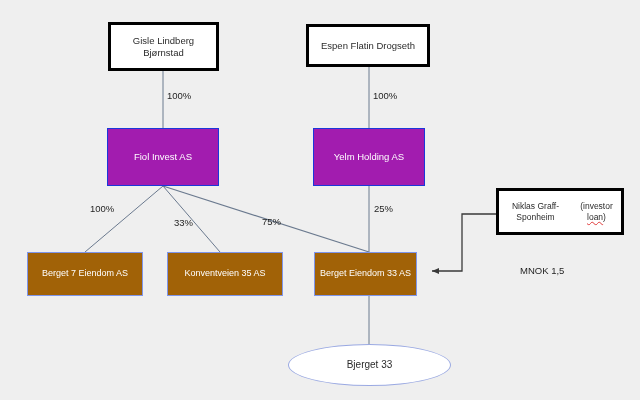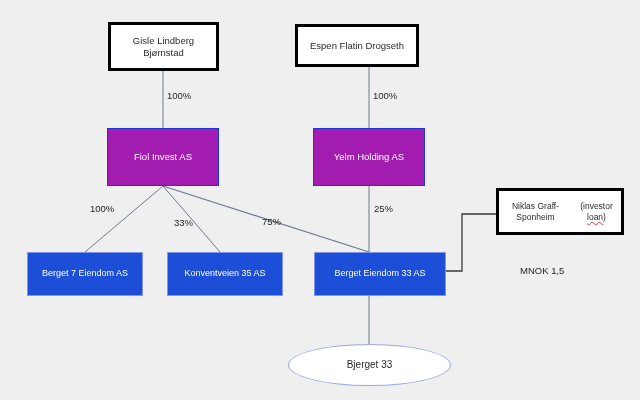--- a/index.html
+++ b/index.html
@@ -41,21 +41,21 @@
     color: #2b2b2b;
     font-size: 9.5px;
   }
   .node-company-dark {
     background: #a21caf;
     border: 1px solid #1a38da;
     color: #ffffff;
     font-size: 9.5px;
   }
   .node-company-mid {
-    background: #1d4ed8;
+    background: #a16207;
     border: 1px solid #7e95ea;
     color: #ffffff;
     font-size: 9px;
   }
   .node-property {
     background: #ffffff;
     border: 1px solid #9aa9e2;
     border-radius: 50%;
     color: #2b2b2b;
     font-size: 10px;
@@ -102,41 +102,41 @@
     <line x1="369" y1="296" x2="369" y2="344" stroke="#6b7a8f" stroke-width="1"></line>
 
     <path d="M 496 214 L 462 214 L 462 271 L 432 271" fill="none" stroke="#3a3a3a" stroke-width="1.3" marker-end="url(#arrowhead)"></path>
   </svg>
 
   <div class="node node-person" style="left:108px; top:22px; width:111px; height:49px;">
     <span class="node-label">Gisle Lindberg
 Bjørnstad</span>
   </div>
 
-  <div class="node node-person" style="left:295px; top:24px; width:124px; height:43px;">
+  <div class="node node-person" style="left:306px; top:24px; width:124px; height:43px;">
     <span class="node-label">Espen Flatin Drogseth</span>
   </div>
 
   <div class="node node-company-dark" style="left:107px; top:128px; width:112px; height:58px;">
     <span class="node-label">Fiol Invest AS</span>
   </div>
 
   <div class="node node-company-dark" style="left:313px; top:128px; width:112px; height:58px;">
     <span class="node-label">Yelm Holding AS</span>
   </div>
 
   <div class="node node-company-mid" style="left:27px; top:252px; width:116px; height:44px;">
     <span class="node-label">Berget 7 Eiendom AS</span>
   </div>
 
   <div class="node node-company-mid" style="left:167px; top:252px; width:116px; height:44px;">
     <span class="node-label">Konventveien 35 AS</span>
   </div>
 
-  <div class="node node-company-mid" style="left:314px; top:252px; width:132px; height:44px;">
+  <div class="node node-company-mid" style="left:314px; top:252px; width:103px; height:44px;">
     <span class="node-label">Berget Eiendom 33 AS</span>
   </div>
 
   <div class="node node-person" style="left:496px; top:188px; width:128px; height:47px; flex-direction:row; font-size:8.5px;">
     <span class="node-label">Niklas Graff-Sponheim</span>
     <span class="node-label"><span>(investor </span><span class="misspelled">loan</span><span>)</span></span>
   </div>
 
   <div class="node node-property" style="left:288px; top:344px; width:163px; height:42px;">
     <span class="node-label">Bjerget 33</span>

